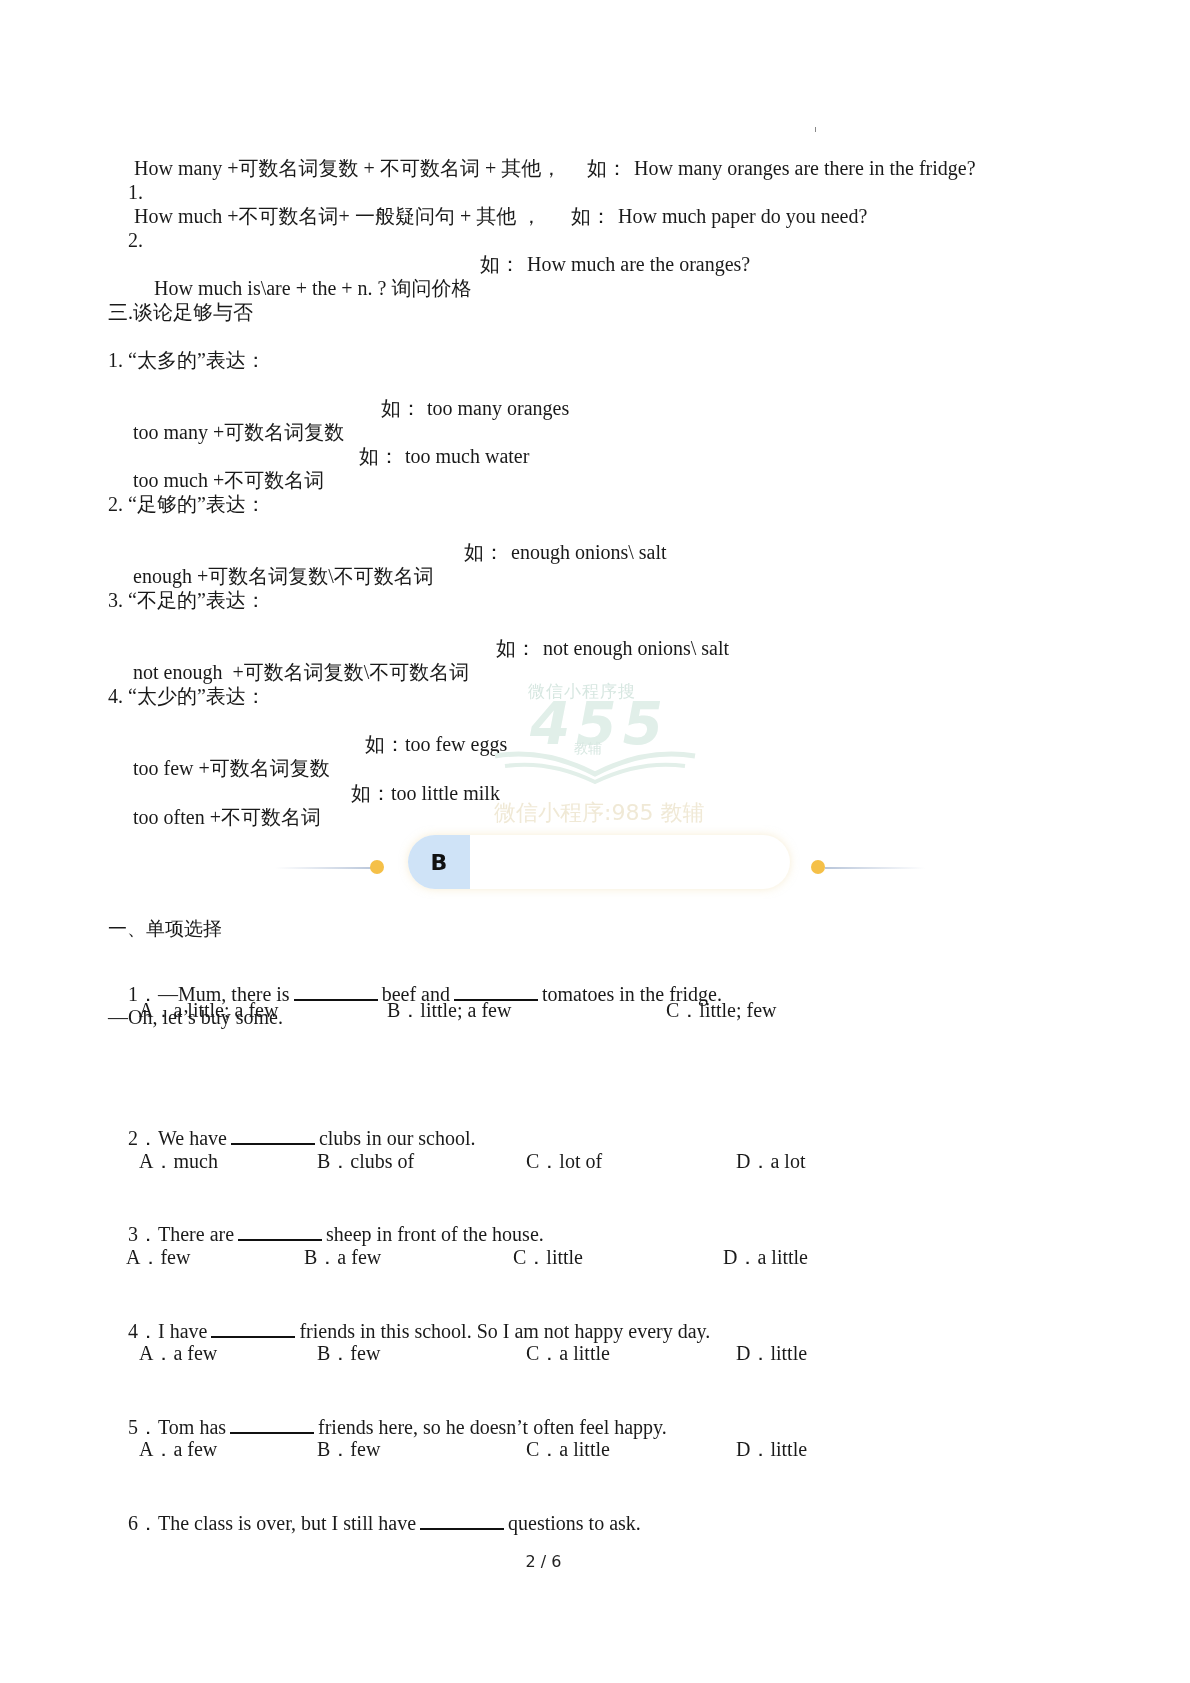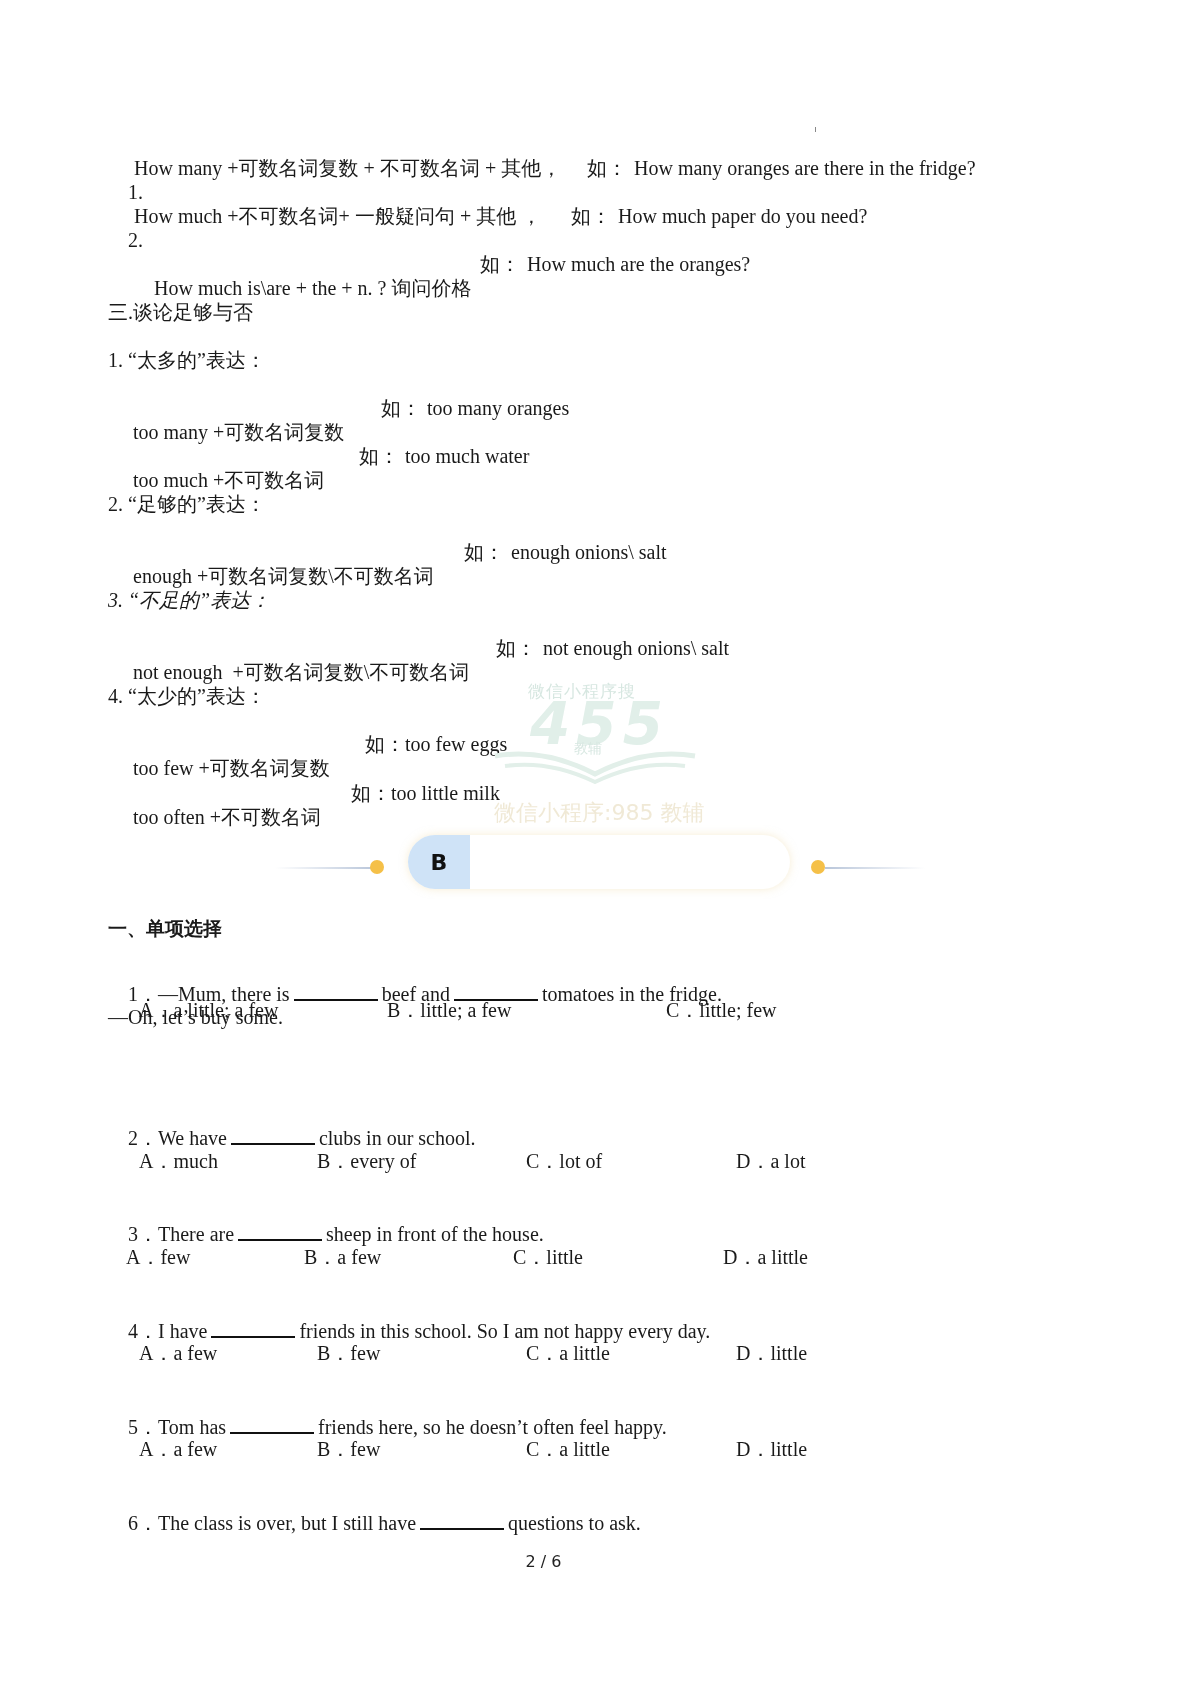--- a/index.html
+++ b/index.html
@@ -1,21 +1,21 @@
 <!DOCTYPE html>
 <html><head>
 <meta charset="utf-8">
 <style>
   html, body { margin:0; padding:0; background:#ffffff; }
   body { width:1190px; height:1683px; position:relative; overflow:hidden;
          font-family:"Liberation Serif", "DejaVu Serif", serif; color:#1a1a1a; }
   .ln { position:absolute; font-size:20px; line-height:24px; white-space:pre; }
   .abs { position:absolute; white-space:pre; }
   .blank { display:inline-block; width:84px; border-bottom:2px solid #111; height:18px; vertical-align:baseline; margin:0 4px; }
-  .bold { font-weight:bold; font-family:"DejaVu Sans", sans-serif; font-size:19px; }
+  .bold { font-weight:normal; font-family:"DejaVu Sans", sans-serif; font-size:19px; }
   .tick { position:absolute; left:815px; top:127px; width:1px; height:5px; background:#888; }
   
   .wm { position:absolute; color:#cfe3dc; font-family:"DejaVu Sans", sans-serif; }
   .wm-top { left:528px; top:680px; font-size:17px; letter-spacing:1px; color:#d7e7e1; }
   .wm-985 { left:530px; top:690px; font-size:58px; font-weight:bold; color:#e1efe9; letter-spacing:6px; font-style:italic; }
   .wm-jf { left:574px; top:740px; font-size:14px; color:#d7e7e1; }
   .wm-book { position:absolute; left:490px; top:748px; width:210px; height:36px; }
   .wm-bottom { left:494px; top:798px; font-size:22px; color:#f0e9d6; }
   
   .banner-line { position:absolute; top:867px; height:2px; background:linear-gradient(90deg, rgba(200,210,225,0), #b9c6da); }
@@ -68,21 +68,21 @@
     <span class="abs" style="left:292px;top:0">too much water</span>
   </div>
 
   <div class="ln" style="left:108px; top:492px;">2. “足够的”表达：</div>
   <div class="ln" style="left:113px; top:540px;">
     <span>enough +可数名词复数\不可数名词</span>
     <span class="abs" style="left:351px;top:0">如：</span>
     <span class="abs" style="left:398px;top:0">enough onions\ salt</span>
   </div>
 
-  <div class="ln" style="left:108px; top:588px;font-style:italic;">3. “不足的”表达：</div>
+  <div class="ln" style="left:108px; top:588px;">3. “不足的”表达：</div>
   <div class="ln" style="left:113px; top:636px;">
     <span>not enough  +可数名词复数\不可数名词</span>
     <span class="abs" style="left:383px;top:0">如：</span>
     <span class="abs" style="left:430px;top:0">not enough onions\ salt</span>
   </div>
 
   <div class="ln" style="left:108px; top:684px;">4. “太少的”表达：</div>
   <div class="ln" style="left:113px; top:732px;">
     <span>too few +可数名词复数</span>
     <span class="abs" style="left:252px;top:0">如：</span>
@@ -127,21 +127,21 @@
     <span class="abs" style="left:0;top:0">A．a little; a few</span>
     <span class="abs" style="left:248px;top:0">B．little; a few</span>
     <span class="abs" style="left:527px;top:0">C．little; few</span>
   </div>
 
   <div class="ln" style="left:108px; top:1101px;">
     <span>2．</span><span>We have</span><span class="blank"></span><span>clubs in our school.</span>
   </div>
   <div class="ln" style="left:139px; top:1149px; width:900px;">
     <span class="abs" style="left:0;top:0">A．much</span>
-    <span class="abs" style="left:178px;top:0">B．every of</span>
+    <span class="abs" style="left:178px;top:0">B．clubs of</span>
     <span class="abs" style="left:387px;top:0">C．lot of</span>
     <span class="abs" style="left:597px;top:0">D．a lot</span>
   </div>
 
   <div class="ln" style="left:108px; top:1197px;">
     <span>3．</span><span>There are</span><span class="blank"></span><span>sheep in front of the house.</span>
   </div>
   <div class="ln" style="left:126px; top:1245px; width:900px;">
     <span class="abs" style="left:0;top:0">A．few</span>
     <span class="abs" style="left:178px;top:0">B．a few</span>

